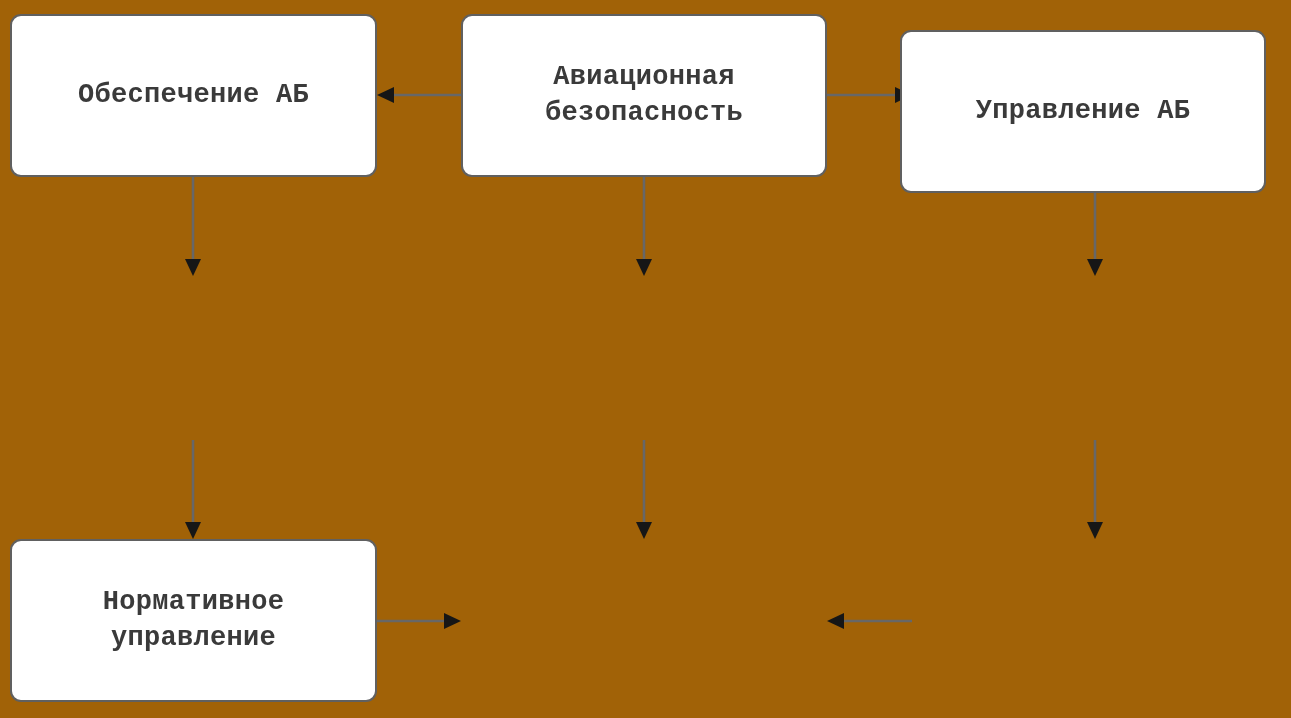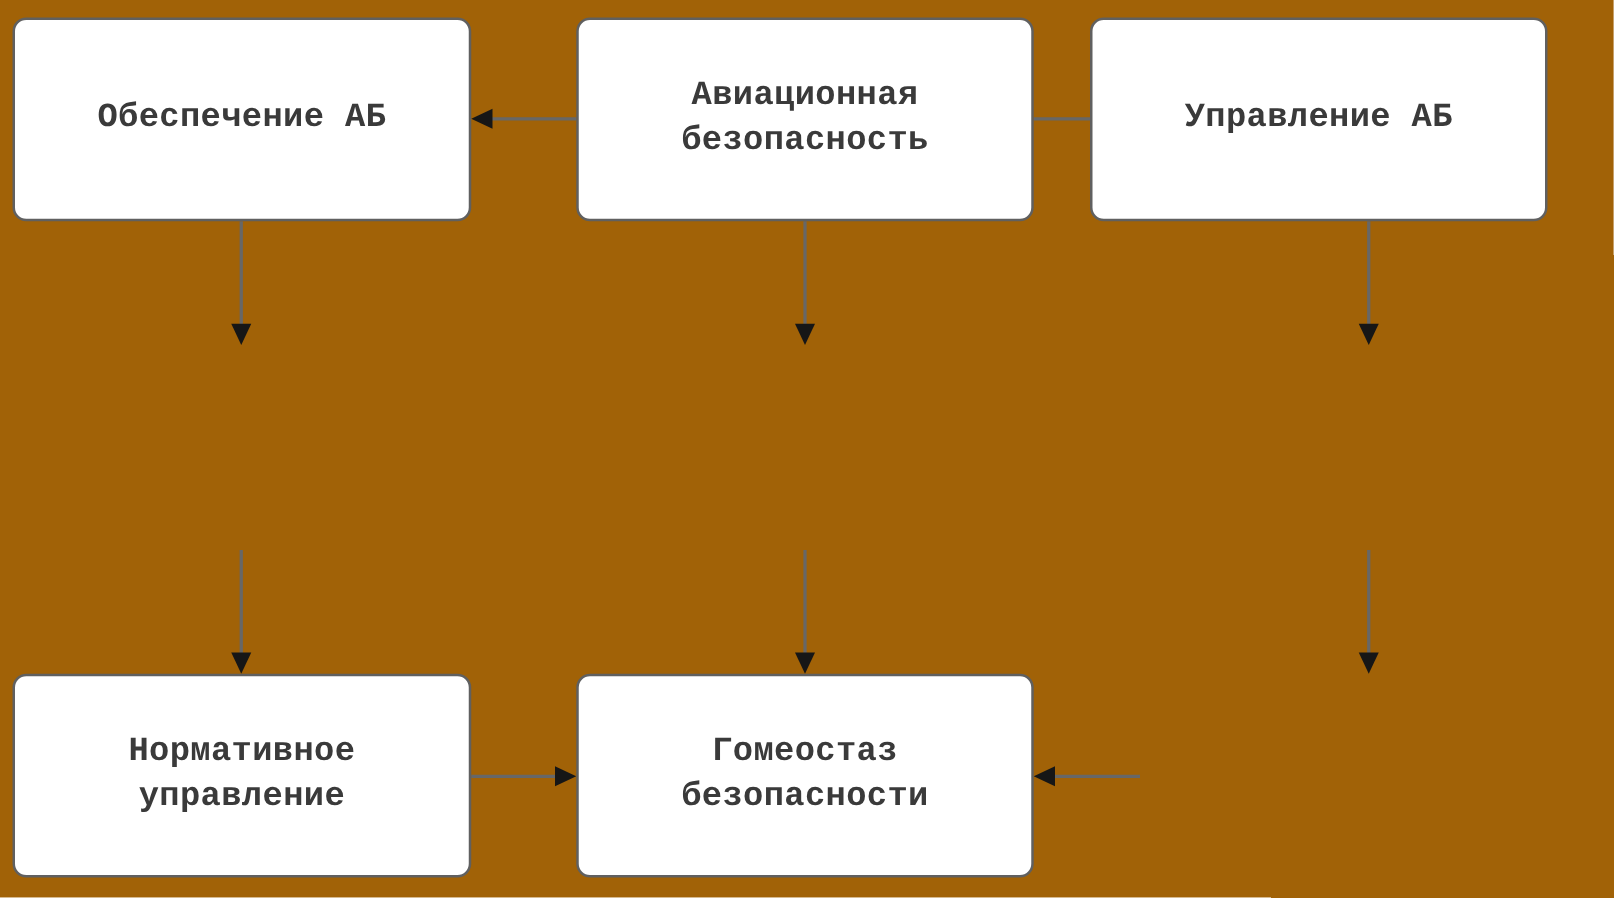--- a/index.html
+++ b/index.html
@@ -47,21 +47,21 @@
     white-space: pre-line;
     font-size: 27px;
     font-weight: 600;
     line-height: 1.32;
     color: #3a3a3a;
     letter-spacing: 0.3px;
   }
   
   .c1 { left: 10px;  width: 367px; }
   .c2 { left: 461px; width: 366px; text-align: center; }
-  .c3 { left: 872px; width: 366px; }
+  .c3 { left: 900px; width: 366px; margin-top: 16px; }
   .r1 { top: 14px;  height: 163px; }
   .r2 { top: 276px; height: 164px; }
   .r3 { top: 539px; height: 163px; }
 </style>
 </head>
 <body>
 
 <div id="stage">
 
   <svg id="arrow-layer" viewBox="0 0 1291 718" xmlns="http://www.w3.org/2000/svg">
@@ -126,18 +126,14 @@
   </div>
   <div class="box c3 r1">
     <span class="label">Управление АБ</span>
   </div>
 
 
   <div class="box c1 r3">
     <span class="label">Нормативное
 управление</span>
   </div>
-  <div class="box c2 r3">
-    <span class="label">Гомеостаз
-безопасности</span>
-  </div>
 
 </div>
 
 </body></html>

